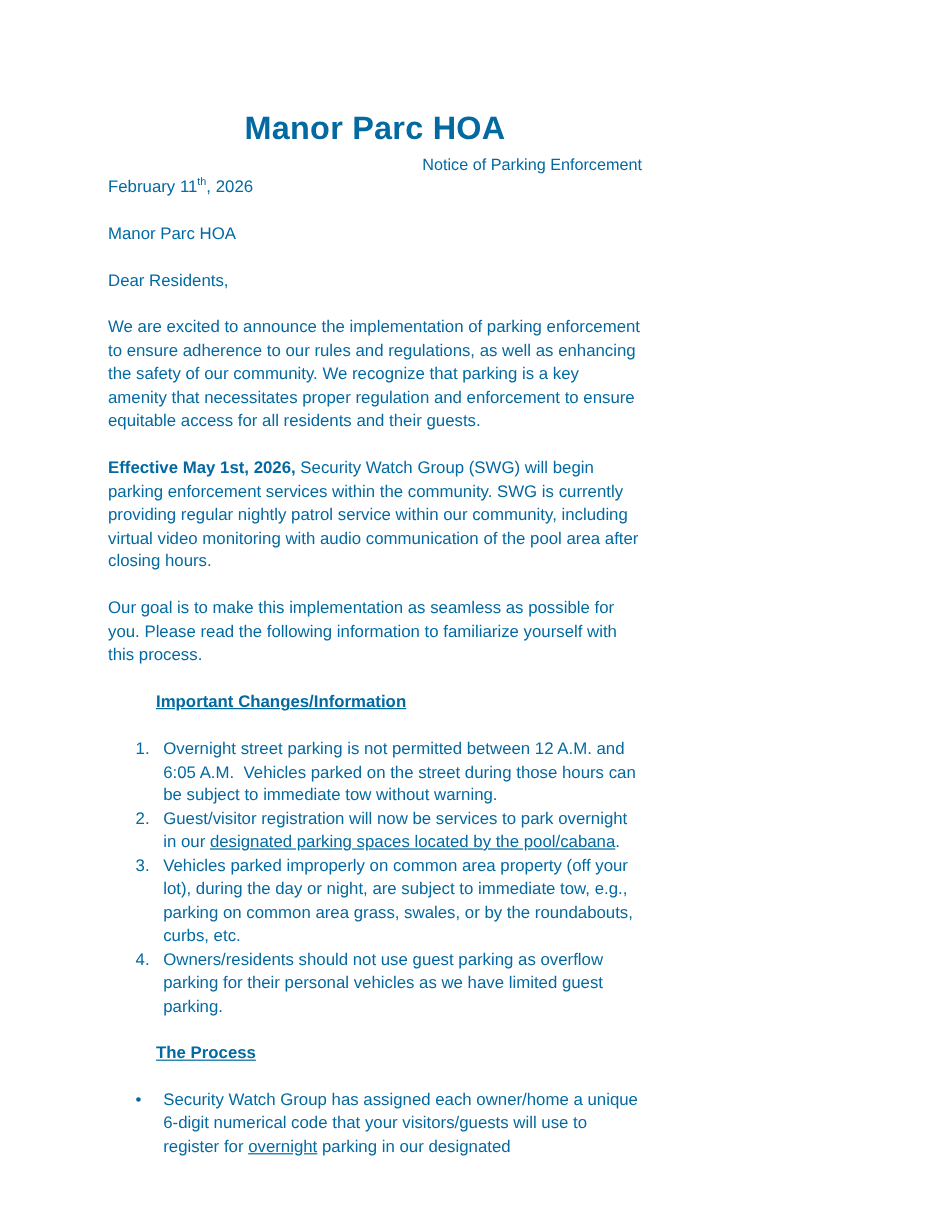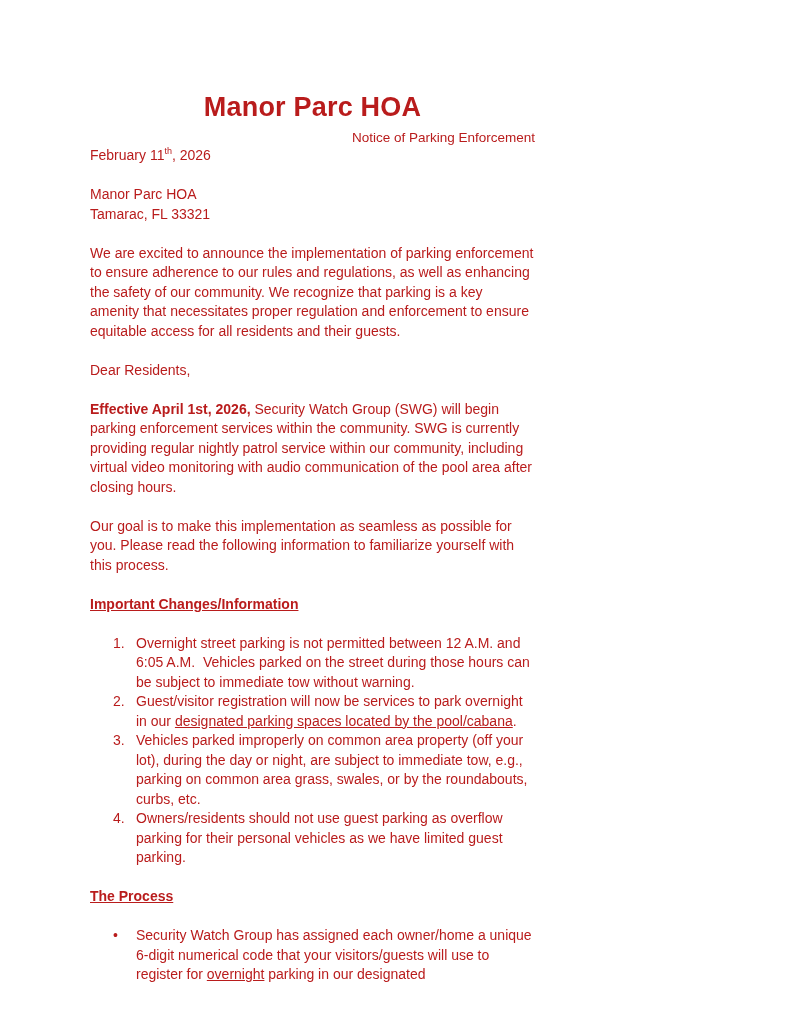--- a/index.html
+++ b/index.html
@@ -9,21 +9,21 @@
   }
   .page {
     position: relative;
     width: 622px;
     height: 1024px;
     background: #ffffff;
     box-sizing: border-box;
     padding: 0 87px 0 90px;
     overflow: hidden;
     font-family: "Liberation Sans", "DejaVu Sans", sans-serif;
-    color: #b91c1c;
+    color: #0369a1;
     font-size: 14px;
     line-height: 19.5px;
     filter: blur(0.25px);
   }
   .doc-title {
     margin: 92px 0 0 0;
     font-size: 27px;
     line-height: 30px;
     font-weight: bold;
     text-align: center;
@@ -47,20 +47,21 @@
   .para {
     margin-top: 19.5px;
     white-space: pre-wrap;
   }
   .bold { font-weight: bold; }
   .underline { text-decoration: underline; }
   .section-heading {
     margin-top: 19.5px;
     font-weight: bold;
     text-decoration: underline;
+    margin-left: 40px;
   }
   .list {
     margin-top: 19.5px;
   }
   .li {
     display: flex;
     padding-left: 23px;
   }
   .li-marker {
     flex: 0 0 23px;
@@ -76,28 +77,27 @@
 
 <div class="page">
 
   <div class="doc-title">Manor Parc HOA</div>
   <div class="doc-subtitle">Notice of Parking Enforcement</div>
 
   <div class="date-line"><span>February 11</span><sup>th</sup><span>, 2026</span></div>
 
   <div class="block">
     <div>Manor Parc HOA</div>
-    <div>Tamarac, FL 33321</div>
   </div>
+
+  <div class="para">Dear Residents,</div>
 
   <div class="para">We are excited to announce the implementation of parking enforcement to ensure adherence to our rules and regulations, as well as enhancing the safety of our community. We recognize that parking is a key amenity that necessitates proper regulation and enforcement to ensure equitable access for all residents and their guests.</div>
 
-  <div class="para">Dear Residents,</div>
-
-  <div class="para"><span class="bold">Effective April 1st, 2026,</span><span> Security Watch Group (SWG) will begin parking enforcement services within the community. SWG is currently providing regular nightly patrol service within our community, including virtual video monitoring with audio communication of the pool area after closing hours.</span></div>
+  <div class="para"><span class="bold">Effective May 1st, 2026,</span><span> Security Watch Group (SWG) will begin parking enforcement services within the community. SWG is currently providing regular nightly patrol service within our community, including virtual video monitoring with audio communication of the pool area after closing hours.</span></div>
 
   <div class="para">Our goal is to make this implementation as seamless as possible for you. Please read the following information to familiarize yourself with this process.</div>
 
   <div class="section-heading">Important Changes/Information</div>
 
   <div class="list">
     <div class="li">
       <span class="li-marker">1.</span>
       <div class="li-text">Overnight street parking is not permitted between 12 A.M. and 6:05 A.M.  Vehicles parked on the street during those hours can be subject to immediate tow without warning.</div>
     </div>

